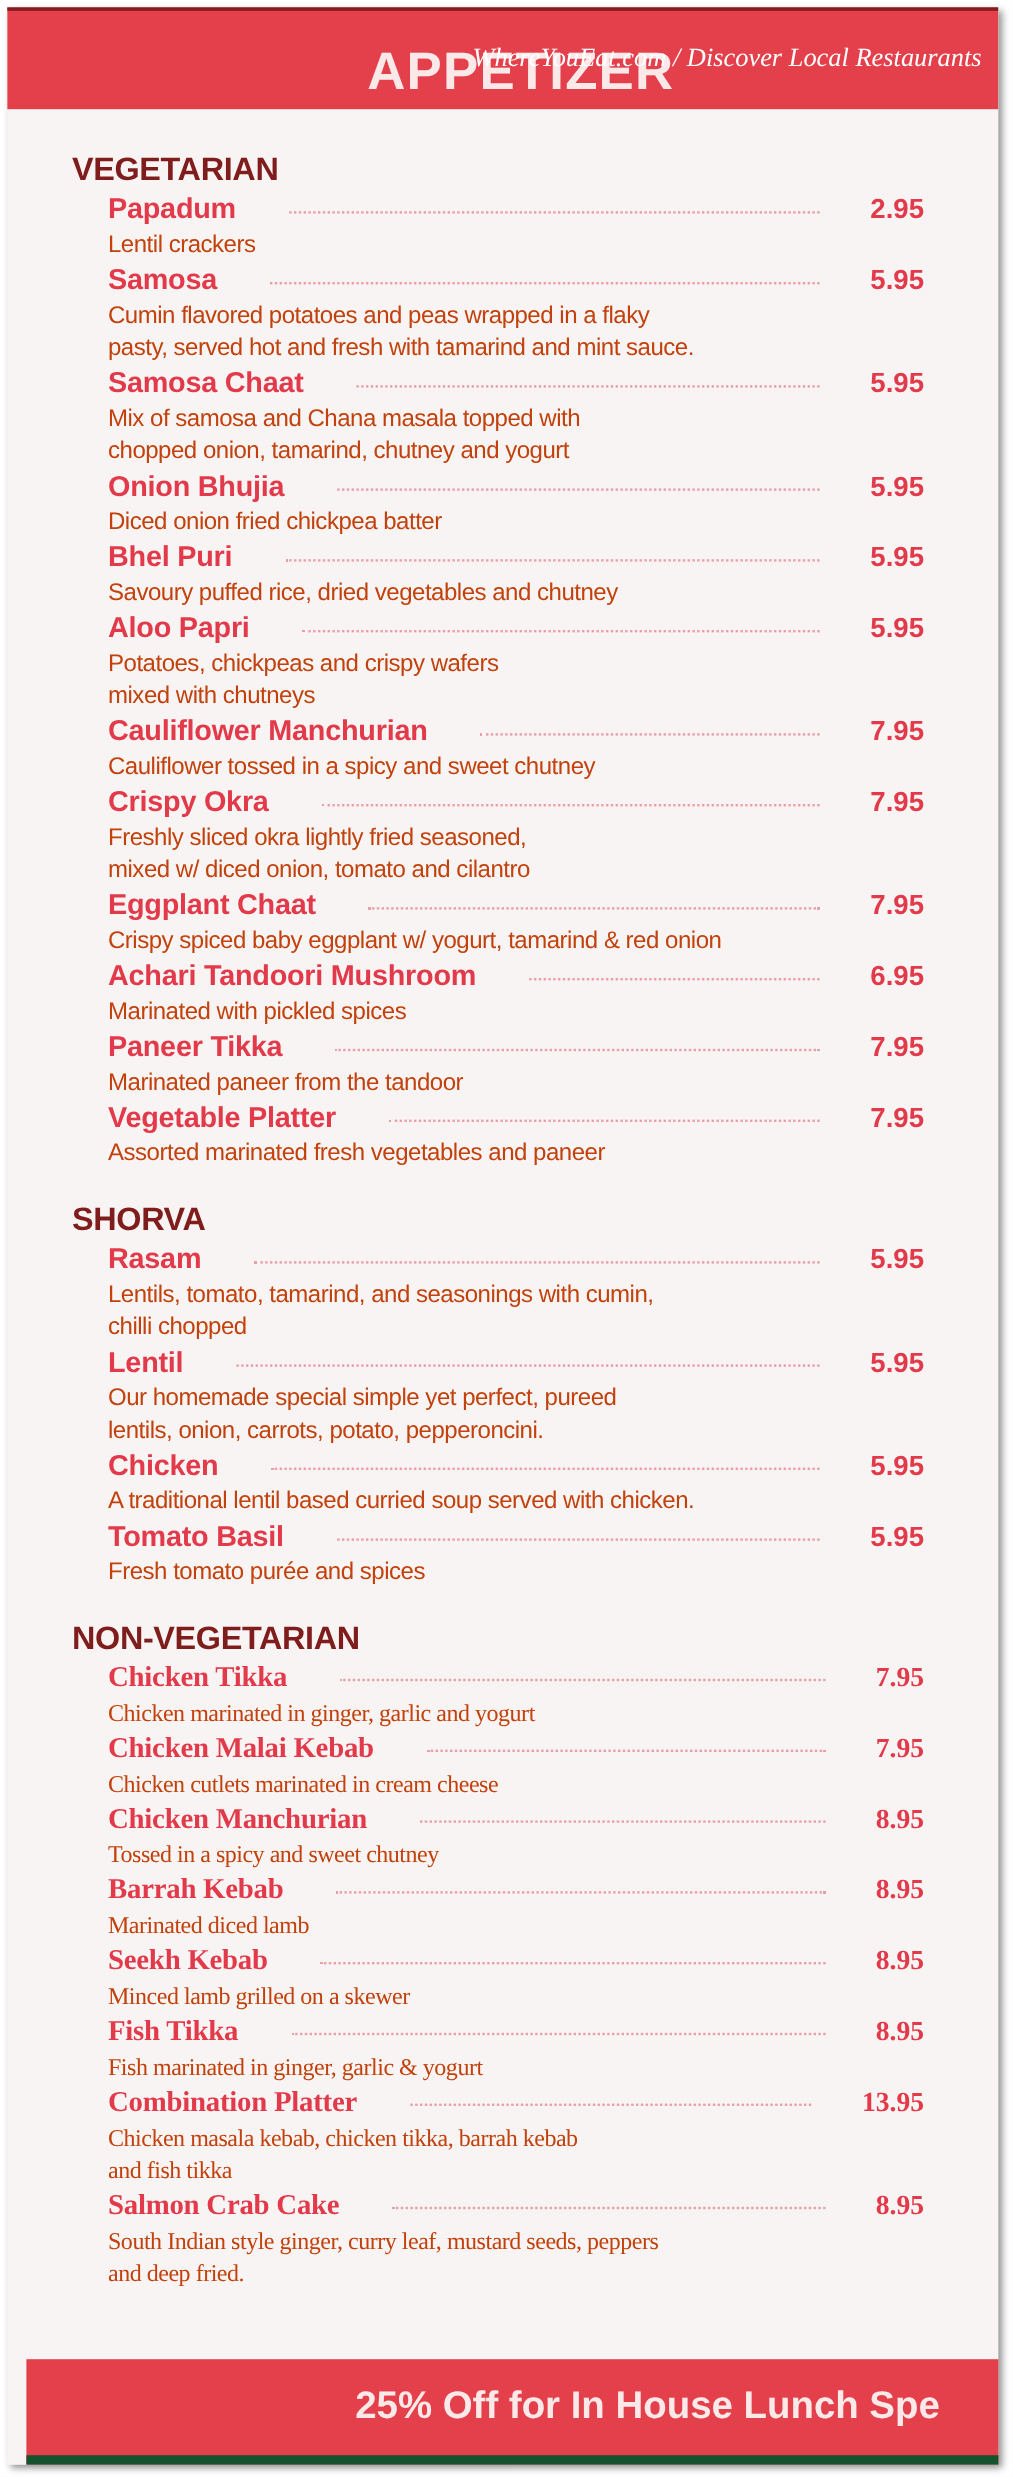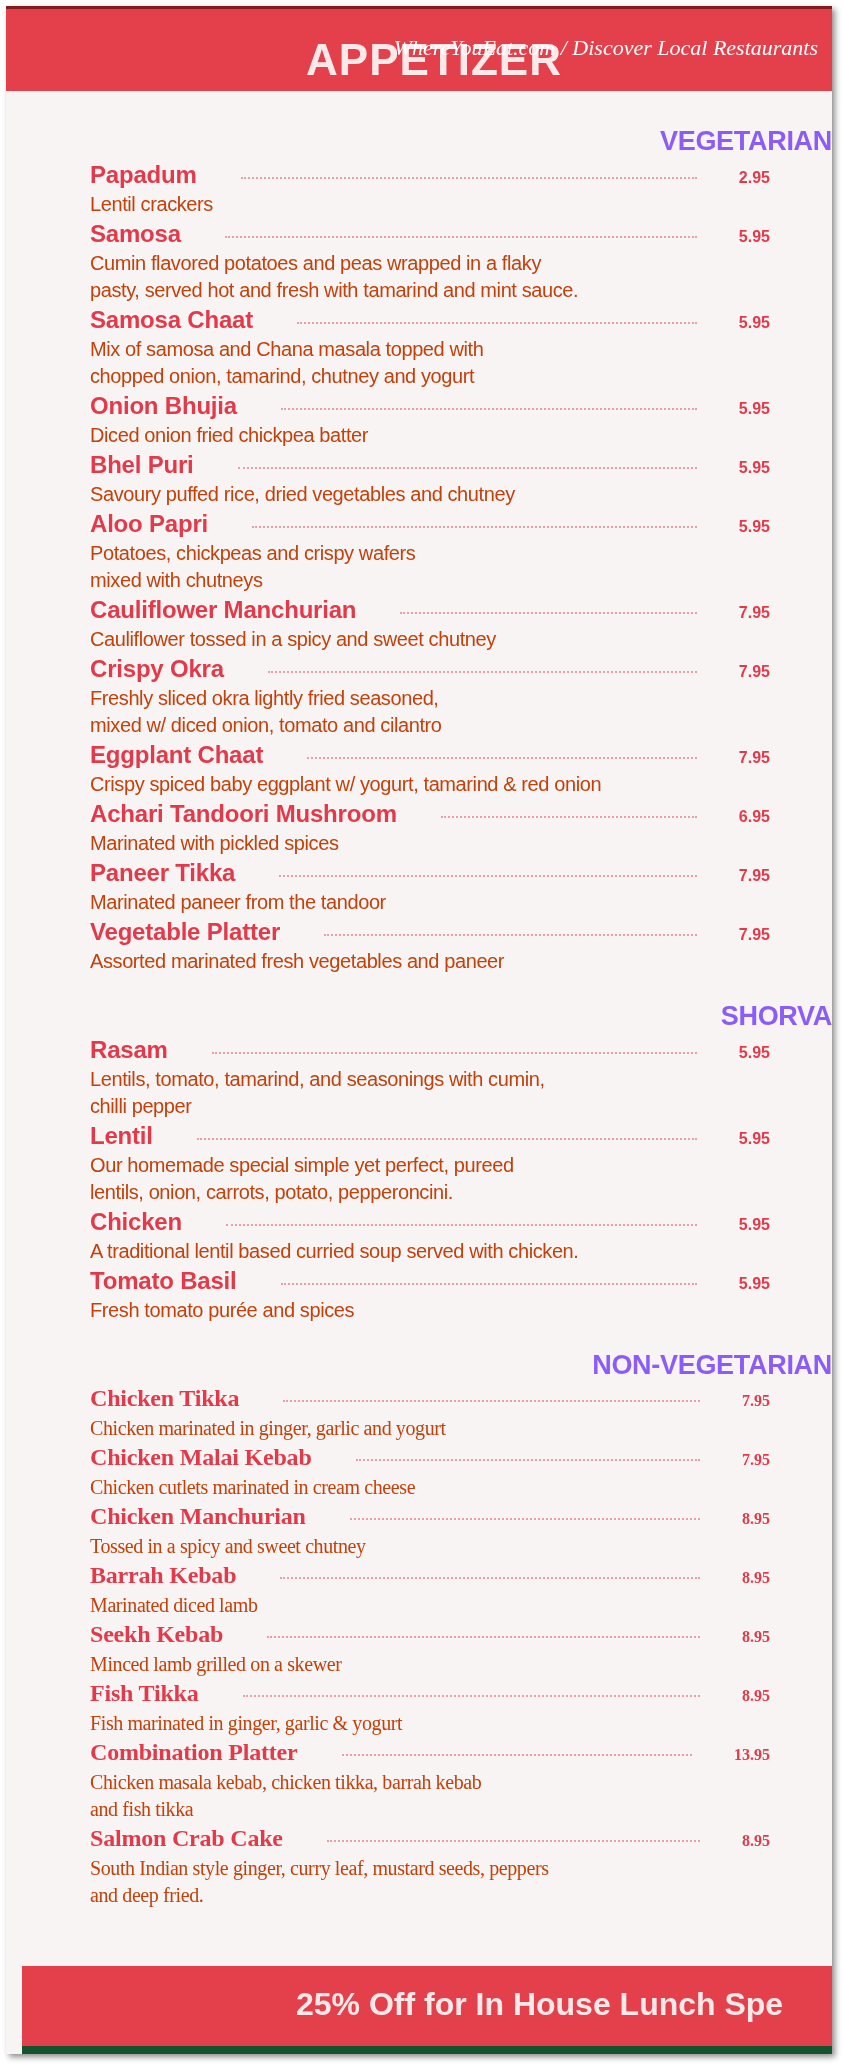--- a/index.html
+++ b/index.html
@@ -25,35 +25,35 @@
       color: #fbe9ea; font-size: 44px; font-weight: bold; letter-spacing: 1px;
       padding-left: 30px;
     }
     .watermark {
       position: absolute; right: 14px; top: 26px;
       color: #ffffff; font-family: "Liberation Serif", serif;
       font-style: italic; font-size: 22px;
     }
     .content { position: absolute; left: 0; top: 100px; width: 100%; }
     .section-title {
-      font-weight: bold; font-size: 27px; color: #8b5cf6;
-      margin-left: 54px; letter-spacing: -0.3px; text-align: right;
+      font-weight: bold; font-size: 27px; color: #7f1d1d;
+      margin-left: 54px; letter-spacing: -0.3px;
     }
     .items { margin-left: 84px; width: 680px; }
     .item-row { display: flex; align-items: baseline; height: 30px; gap: 40px; }
     .item-name {
       color: #e23a4a; font-weight: bold; font-size: 24px; white-space: nowrap;
       letter-spacing: -0.2px;
     }
     .leader {
       flex: 1; border-bottom: 2px dotted #e8a0a6; margin: 0 2px 0 4px;
       transform: translateY(-4px);
     }
     .item-price {
-      color: #e23a4a; font-weight: bold; font-size: 16px; white-space: nowrap;
+      color: #e23a4a; font-weight: bold; font-size: 23px; white-space: nowrap;
     }
     .item-desc {
       color: #c2410c; font-size: 20px; line-height: 27px; white-space: pre-line;
       letter-spacing: -0.4px; margin-bottom: 2px;
     }
     .bottom-band {
       position: absolute; left: 16px; bottom: 0; width: 100%; height: 88px;
       background: #e4404b;
       border-bottom: 8px solid #14532d;
       box-sizing: border-box;
@@ -183,21 +183,21 @@
     <div style="margin-top:26px;">
       <div class="section-title">SHORVA</div>
       <div class="items" style="margin-top:4px;">
         <div>
             <div class="item-row">
               <span class="item-name">Rasam</span>
               <span class="leader"></span>
               <span class="item-price">5.95</span>
             </div>
             <div class="item-desc">Lentils, tomato, tamarind, and seasonings with cumin,
-chilli pepper</div>
+chilli chopped</div>
           </div>
         <div>
             <div class="item-row">
               <span class="item-name">Lentil</span>
               <span class="leader"></span>
               <span class="item-price">5.95</span>
             </div>
             <div class="item-desc">Our homemade special simple yet perfect, pureed
 lentils, onion, carrots, potato, pepperoncini.</div>
           </div>

